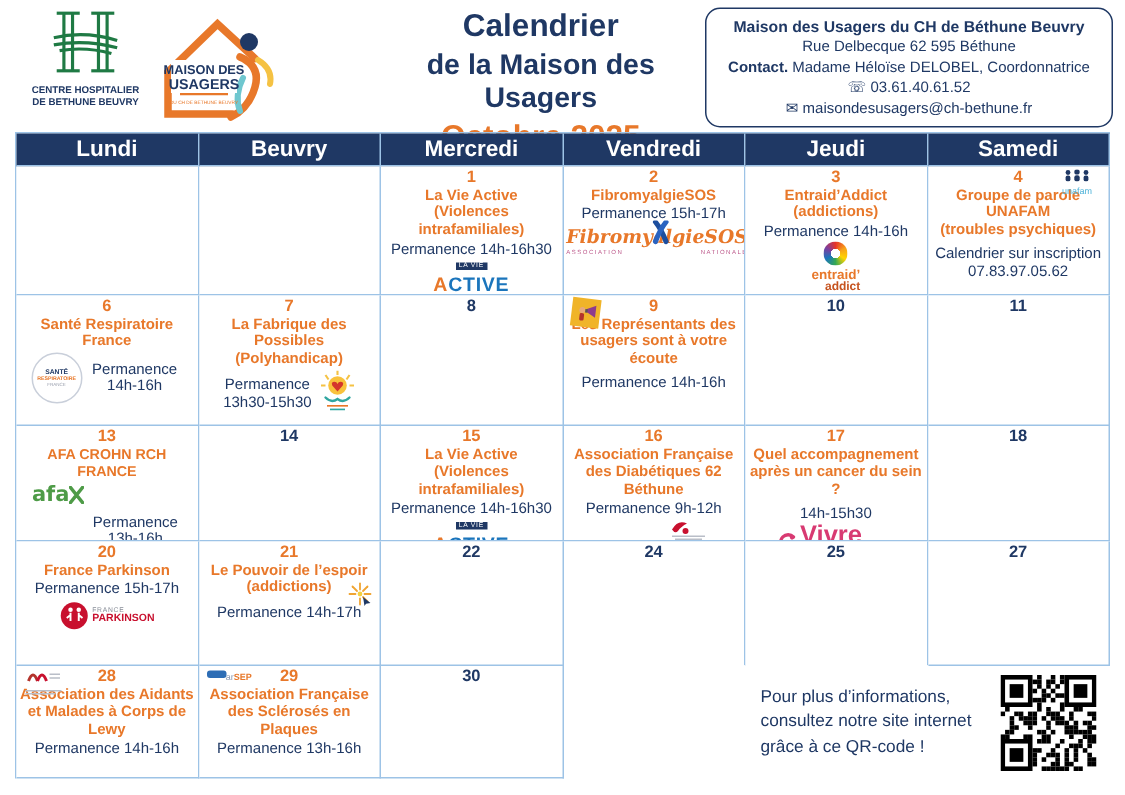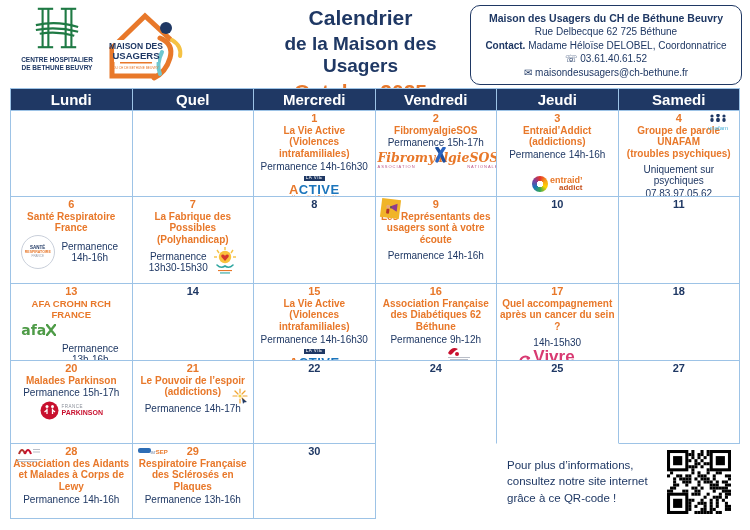--- a/index.html
+++ b/index.html
@@ -46,21 +46,21 @@
   .lva-tag{display:inline-block;background:var(--navy);color:#fff;font-size:4.5px;padding:0 2px;letter-spacing:.5px;vertical-align:2px;}
   .lva-main{color:var(--blue);font-weight:bold;font-size:13px;letter-spacing:.5px;}
   .lva-a{color:var(--orange);}
   .lva-sub{color:var(--orange);font-size:4.5px;font-style:italic;}
 
   .fibro{position:relative;display:inline-block;margin-top:2px;}
   .fibro-txt{font-family:"DejaVu Serif",serif;font-style:italic;font-weight:bold;color:var(--orange);font-size:12.5px;}
   .fibro-sub{display:flex;justify-content:space-between;font-size:4px;color:#b58;letter-spacing:1px;}
   .fibro svg{position:absolute;left:46%;top:-4px;}
 
-  .entraid{display:inline-flex;align-items:center;gap:2px;margin-top:15px;}
+  .entraid{display:inline-flex;align-items:center;gap:2px;margin-top:0;flex-direction:column;}
   .swirl{width:16px;height:16px;border-radius:50%;
          background:radial-gradient(circle,#fff 0 3px,rgba(255,255,255,0) 3px),
          conic-gradient(#e63329,#f7a11a,#ffd400,#35a853,#1b75bc,#7a3fa0,#e63329);}
   .ent-txt{text-align:left;line-height:.9;}
   .ent-l1{color:var(--orange);font-weight:bold;font-size:9px;}
   .ent-l2{color:#c6531f;font-weight:bold;font-size:8px;margin-left:9px;}
 
   .unafam{position:absolute;right:6px;top:2px;width:30px;text-align:center;}
   .unafam .word{color:#4FB3D9;font-size:6px;line-height:1;}
 
@@ -145,31 +145,31 @@
     </div>
 
     <div class="title">
       <div class="l1">Calendrier</div>
       <div class="l2">de la Maison des Usagers</div>
       <div class="l3">Octobre 2025</div>
     </div>
 
     <div class="contact">
       <div class="b1">Maison des Usagers du CH de Béthune Beuvry</div>
-      <div>Rue Delbecque 62 725 Béthune</div>
+      <div>Rue Delbecque 62 595 Béthune</div>
       <div><b>Contact.</b><span> Madame Héloïse DELOBEL, Coordonnatrice</span></div>
       <div><span>☏</span> <span>03.61.40.61.52</span></div>
       <div><span>✉</span> <span>maisondesusagers@ch-bethune.fr</span></div>
     </div>
   </div>
 
   <div class="cal">
 
     <div class="dh">Lundi</div>
-    <div class="dh">Quel</div>
+    <div class="dh">Beuvry</div>
     <div class="dh">Mercredi</div>
     <div class="dh">Vendredi</div>
     <div class="dh">Jeudi</div>
     <div class="dh">Samedi</div>
 
     <div class="cell"></div>
     <div class="cell"></div>
     <div class="cell">
       <div class="num ev">1</div>
       <div class="t">La Vie Active</div>
@@ -218,21 +218,21 @@
           <circle cx="10" cy="1.6" r="1.8" fill="#1F3864"></circle>
             <rect x="8.2" y="3.8" width="3.6" height="4.2" rx="1.5" fill="#1F3864"></rect>
           <circle cx="16" cy="2" r="1.6" fill="#1F3864"></circle>
             <rect x="14.4" y="4" width="3.2" height="4" rx="1.4" fill="#1F3864"></rect>
         </svg>
         <div class="word">unafam</div>
       </div>
       <div class="num ev">4</div>
       <div class="t">Groupe de parole UNAFAM</div>
       <div class="t">(troubles psychiques)</div>
-      <div class="p" style="margin-top:4px;">Uniquement sur psychiques</div>
+      <div class="p" style="margin-top:4px;">Calendrier sur inscription</div>
       <div class="p">07.83.97.05.62</div>
     </div>
 
     <div class="cell">
       <div class="num ev">6</div>
       <div class="t">Santé Respiratoire France</div>
       <div class="rowc">
         <span class="srf">
           <span class="a">SANTÉ</span>
           <span class="b">RESPIRATOIRE</span>
@@ -345,21 +345,21 @@
           <div class="v2">comme avant.</div>
         </span>
       </div>
     </div>
     <div class="cell">
         <div class="num">18</div>
       </div>
 
     <div class="cell">
       <div class="num ev">20</div>
-      <div class="t">Malades Parkinson</div>
+      <div class="t">France Parkinson</div>
       <div class="p">Permanence 15h-17h</div>
       <div class="fp-logo">
         <svg width="19" height="19" viewBox="0 0 19 19">
           <circle cx="9.5" cy="9.5" r="9" fill="#C8102E"></circle>
           <circle cx="7" cy="5.5" r="1.5" fill="#fff"></circle>
             <path d="M7 7.5 L7 13 M7 9 L4.5 11" stroke="#fff" stroke-width="1.3" fill="none"></path>
           <circle cx="12.5" cy="5.5" r="1.5" fill="#fff"></circle>
             <path d="M12.5 7.5 L12.5 13 M12.5 9 L15 11" stroke="#fff" stroke-width="1.3" fill="none"></path>
         </svg>
         <span class="fp-txt">
@@ -414,21 +414,21 @@
       </span>
       <div class="num ev">28</div>
       <div class="t">Association des Aidants et Malades à Corps de Lewy</div>
       <div class="p">Permanence 14h-16h</div>
     </div>
     <div class="cell">
       <span class="arsep">
         <span class="bar"></span><span class="ar">ar</span><span class="sep">SEP</span>
       </span>
       <div class="num ev">29</div>
-      <div class="t">Respiratoire Française des Sclérosés en Plaques</div>
+      <div class="t">Association Française des Sclérosés en Plaques</div>
       <div class="p">Permanence 13h-16h</div>
     </div>
     <div class="cell">
         <div class="num">30</div>
       </div>
     <div class="info-cell">
       <div class="txt">Pour plus d’informations, consultez notre site internet grâce à ce QR-code !</div>
       <svg class="qr" viewBox="0 0 63 63">
           <rect x="0" y="0" width="63" height="63" fill="#fff"></rect>
           <rect x="0" y="0" width="21" height="21" fill="#000"></rect>

